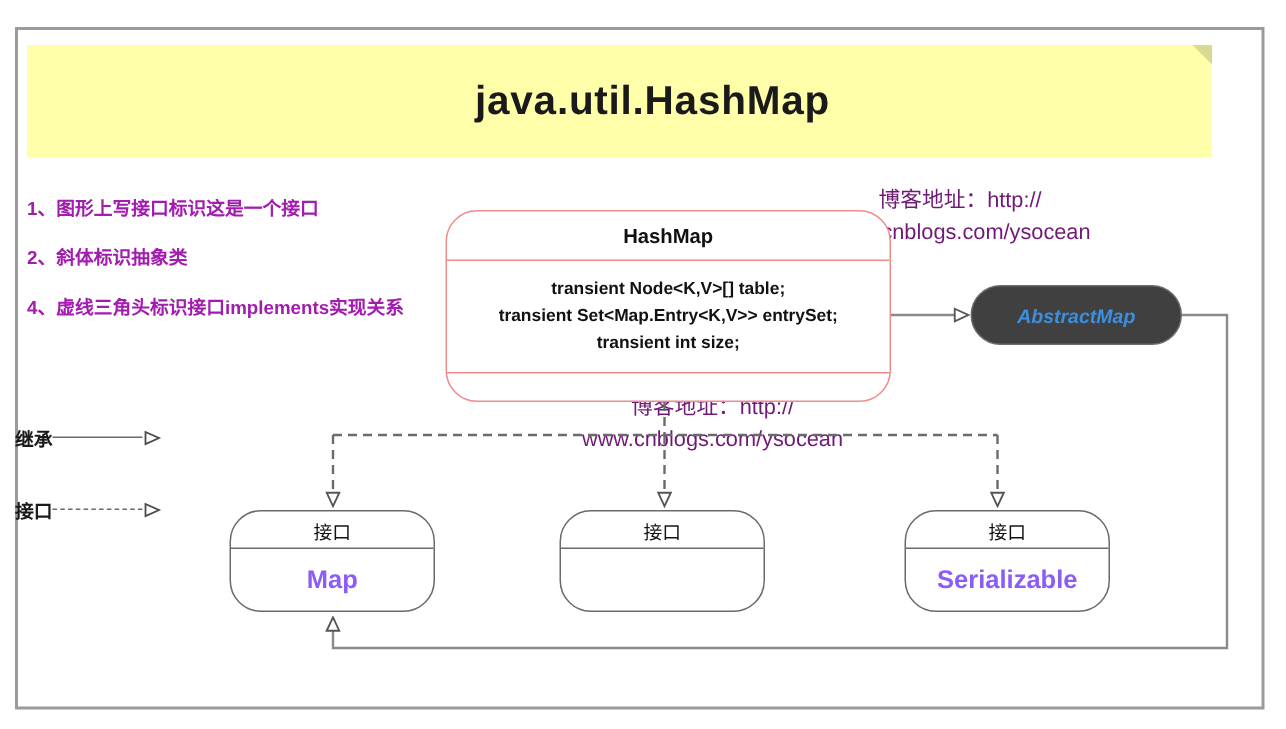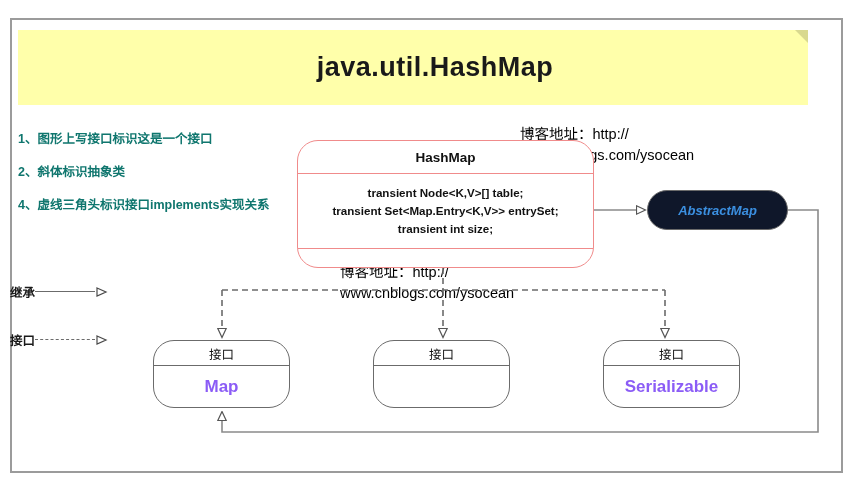--- a/index.html
+++ b/index.html
@@ -52,21 +52,21 @@
   }
   
   .legend-list{
     position:absolute;
     left:18px; top:133px;
     width:285px;
   }
   .legend-line{
     font-size:12.5px;
     font-weight:bold;
-    color:#0f766e;
+    color:#a21caf;
     margin-bottom:19px;
     white-space:nowrap;
     line-height:1.1;
   }
   
   .legend-key{
     position:absolute;
     display:flex;
     align-items:center;
   }
@@ -108,21 +108,21 @@
     font-size:11.6px;font-weight:bold;color:#111;
     line-height:1.55;
     text-align:center;
   }
   .hashmap-methods{height:18px;}
   
   .abstractmap-box{
     left:647px; top:190px;
     width:141px; height:40px;
     border:1.6px solid #6b6b6b;
-    background:#0f172a;
+    background:#404040;
     display:flex;align-items:center;justify-content:center;
   }
   .abstractmap-label{
     font-size:13px;font-weight:bold;font-style:italic;
     color:#3b8fe0;
   }
   
   .iface-box{
     top:340px;
     width:137px; height:68px;
@@ -138,23 +138,24 @@
     font-size:12.5px;color:#111;
   }
   .iface-name{
     height:42px;
     display:flex;align-items:center;justify-content:center;
     font-size:17px;font-weight:bold;color:#8b5cf6;
   }
   
   .watermark{
     position:absolute;
-    color:#000000;
+    color:#701a75;
     font-size:14.5px;
     line-height:1.45;
+    text-align:center;
     pointer-events:none;
     white-space:pre-line;
     font-family:"Liberation Sans","DejaVu Sans",sans-serif;
   }
   .watermark.wm1{ left:520px; top:124px; width:240px; }
   .watermark.wm2{ left:340px; top:262px; width:270px; }
   
   #wires{position:absolute;left:0;top:0;width:857px;height:486px;overflow:visible;}
 </style>
 </head>

